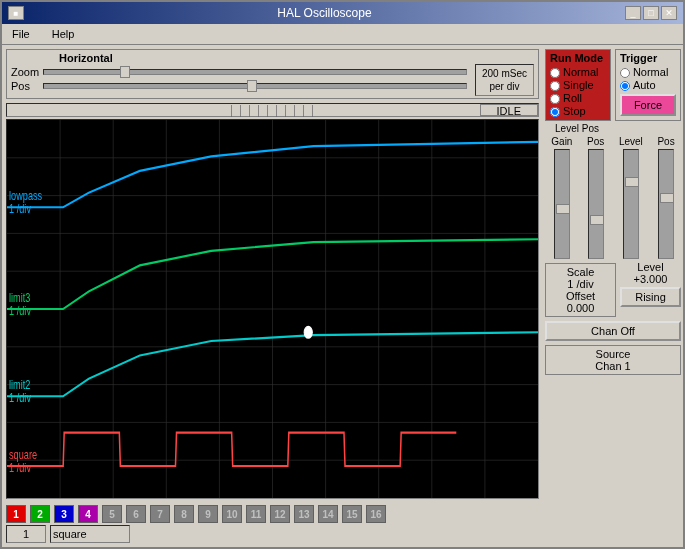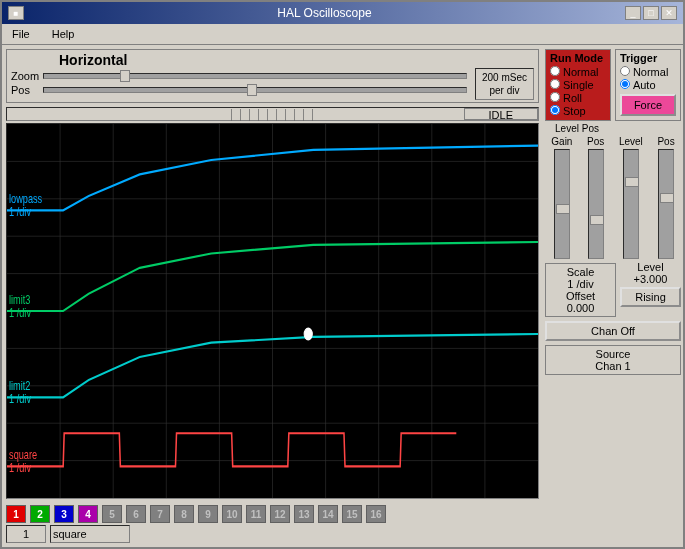--- a/index.html
+++ b/index.html
@@ -73,21 +73,21 @@
       padding: 4px;
     }
     .horizontal-section {
       background: #d4d0c8;
       border: 1px solid #808080;
       padding: 2px 4px;
       margin-bottom: 2px;
     }
     .horizontal-title {
       font-weight: bold;
-      font-size: 14px;
+      font-size: 11px;
       padding-left: 48px;
     }
     .slider-row {
       display: flex;
       align-items: center;
       gap: 4px;
       margin: 2px 0;
     }
     .slider-label {
       width: 28px;
@@ -131,21 +131,21 @@
       display: flex;
       align-items: center;
       justify-content: center;
     }
     .idle-btn {
       position: absolute;
       right: 0;
       top: 0;
       background: #d4d0c8;
       border: 1px solid #808080;
-      padding: 0 24px;
+      padding: 0 16px;
       height: 100%;
       font-size: 11px;
       cursor: pointer;
     }
     .scope-canvas {
       flex: 1;
       background: #000;
       position: relative;
       overflow: hidden;
       border: 1px inset #808080;
@@ -218,21 +218,21 @@
       padding: 2px 4px;
       background: #d4d0c8;
     }
     .section-title {
       font-weight: bold;
       font-size: 11px;
       margin-bottom: 2px;
     }
     .radio-row {
       display: flex;
-      align-items: flex-start;
+      align-items: flex-end;
       gap: 3px;
       margin: 1px 0;
       font-size: 11px;
     }
     .radio-row input[type=radio] {
       width: 10px;
       height: 10px;
       cursor: pointer;
     }
     .force-btn {

